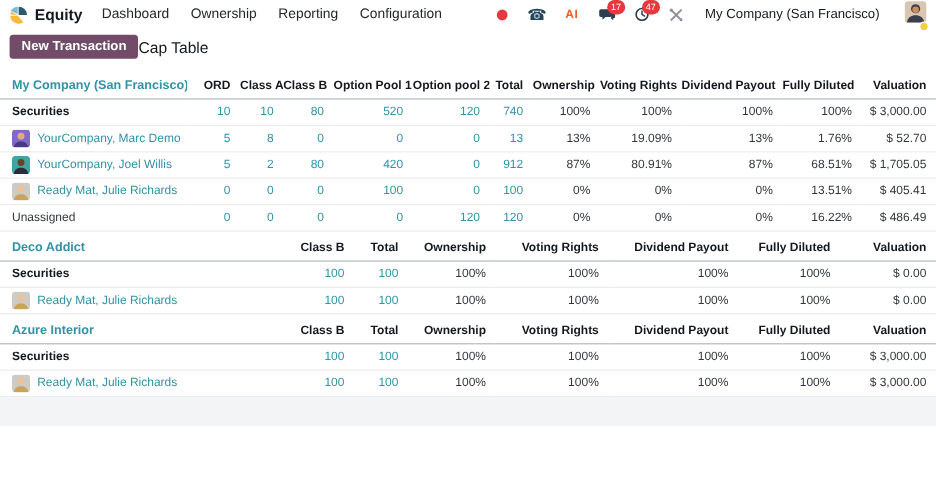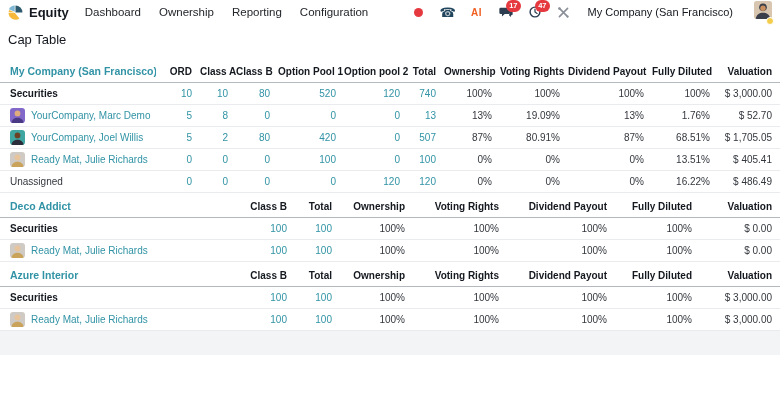--- a/index.html
+++ b/index.html
@@ -12,21 +12,21 @@
   .app-name { font-size:13px; font-weight:700; color:#14181f; margin-right:16px; }
   .menu-item { font-size:11.5px; color:#23262b; margin-right:18px; cursor:pointer; }
   .nav-spacer { flex:1; }
   .systray { display:flex; align-items:center; gap:13px; }
   .tray-icon { position:relative; display:inline-flex; align-items:center; justify-content:center;
     width:16px; height:16px; cursor:pointer; }
   .red-dot { width:9px; height:9px; border-radius:50%; background:#e5393f; }
   .phone-glyph { font-size:13px; color:#21455c; line-height:1; }
   .ai-label { font-size:10px; font-weight:700; color:#f15f22; letter-spacing:0.5px; }
   .badge { position:absolute; top:-4px; right:-7px; background:#e5393f; color:#fff;
-    font-size:7.5px; font-weight:700; line-height:1; padding:2px 3px; border-radius:8px; min-width:11px;
+    font-size:7.5px; font-weight:400; line-height:1; padding:2px 3px; border-radius:8px; min-width:11px;
     text-align:center; }
   .company-name { font-size:11px; color:#14181f; margin-left:3px; white-space:nowrap; }
   .user-avatar-wrap { position:relative; margin-left:8px; }
   .avatar { display:inline-block; border-radius:3px; overflow:hidden; }
   .user-avatar { width:18px; height:18px; background:#e7d6c3; }
   .status-dot { position:absolute; right:-2px; bottom:-2px; width:8px; height:8px; border-radius:50%;
     background:#f3cc49; border:1.5px solid #fff; }
 
   
   .control-bar { display:flex; align-items:center; height:30px; padding:0 8px; background:#fff; }
@@ -112,20 +112,21 @@
           <circle cx="8" cy="6.4" r="2.4" fill="#c98f5f"></circle>
           <path d="M1.5 16 c.5-4 3.4-5.6 6.5-5.6 s6 1.6 6.5 5.6 Z" fill="#3a3f4a"></path>
         </svg>
       </span>
       <span class="status-dot"></span>
     </span>
   </span>
 </header>
 
 <div class="control-bar">
+  <button class="btn-primary">New Transaction</button>
   <span class="view-title">Cap Table</span>
 </div>
 
 <main class="table-area">
     <table class="cap">
       <colgroup>
         <col style="width: 156px;">
         <col style="width: 44px;">
         <col style="width: 36px;">
         <col style="width: 42px;">
@@ -201,21 +202,21 @@
                   <path d="M1.5 16 c.5-3.8 3.4-5.5 6.5-5.5 s6 1.7 6.5 5.5 Z" fill="#2b2e3a"></path>
                 </svg></span>
               <span class="name-link">YourCompany, Joel Willis</span>
             </span>
           </td>
           <td><span class="teal">5</span></td>
           <td><span class="teal">2</span></td>
           <td><span class="teal">80</span></td>
           <td><span class="teal">420</span></td>
           <td><span class="teal">0</span></td>
-          <td><span class="teal">507</span></td>
+          <td><span class="teal">912</span></td>
           <td><span class="">87%</span></td>
           <td><span class="">80.91%</span></td>
           <td><span class="">87%</span></td>
           <td><span class="">68.51%</span></td>
           <td><span class="">$ 1,705.05</span></td>
         </tr>
         <tr class="person">
           <td class="label-cell" style="padding-left: 0px;">
             <span class="person-label">
               <span class="avatar row-avatar"><svg viewBox="0 0 16 16" width="15" height="15">

